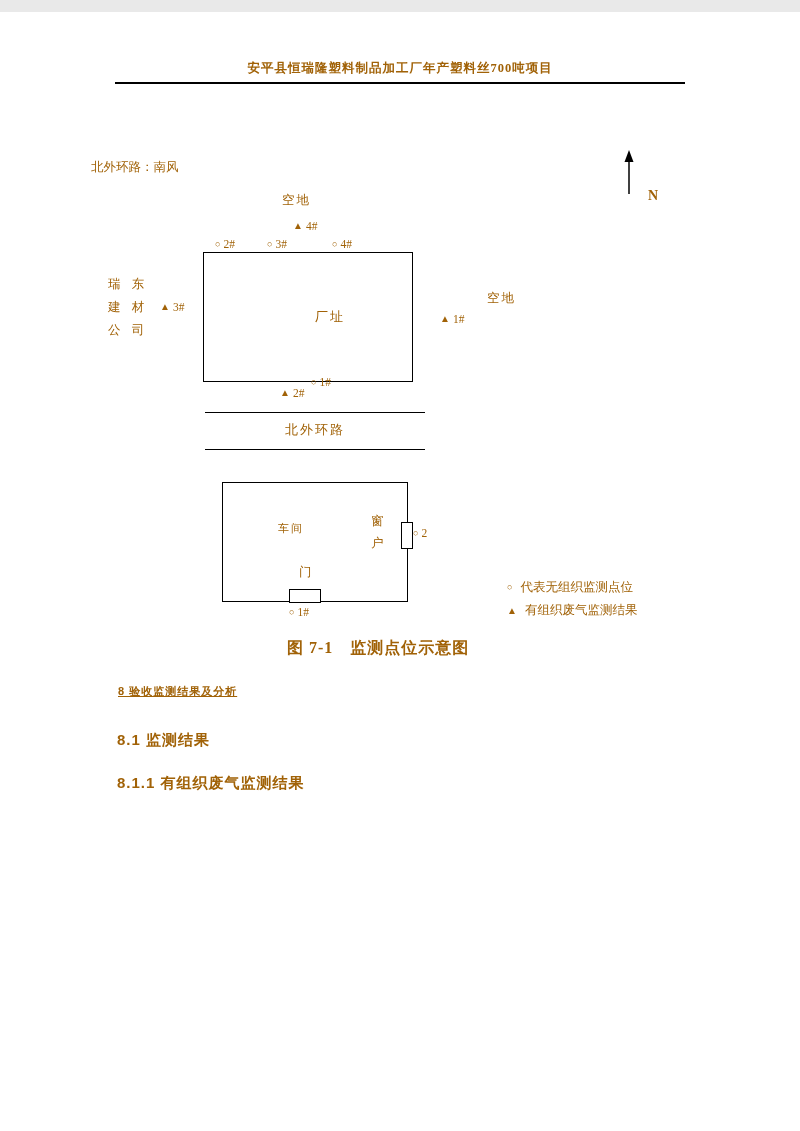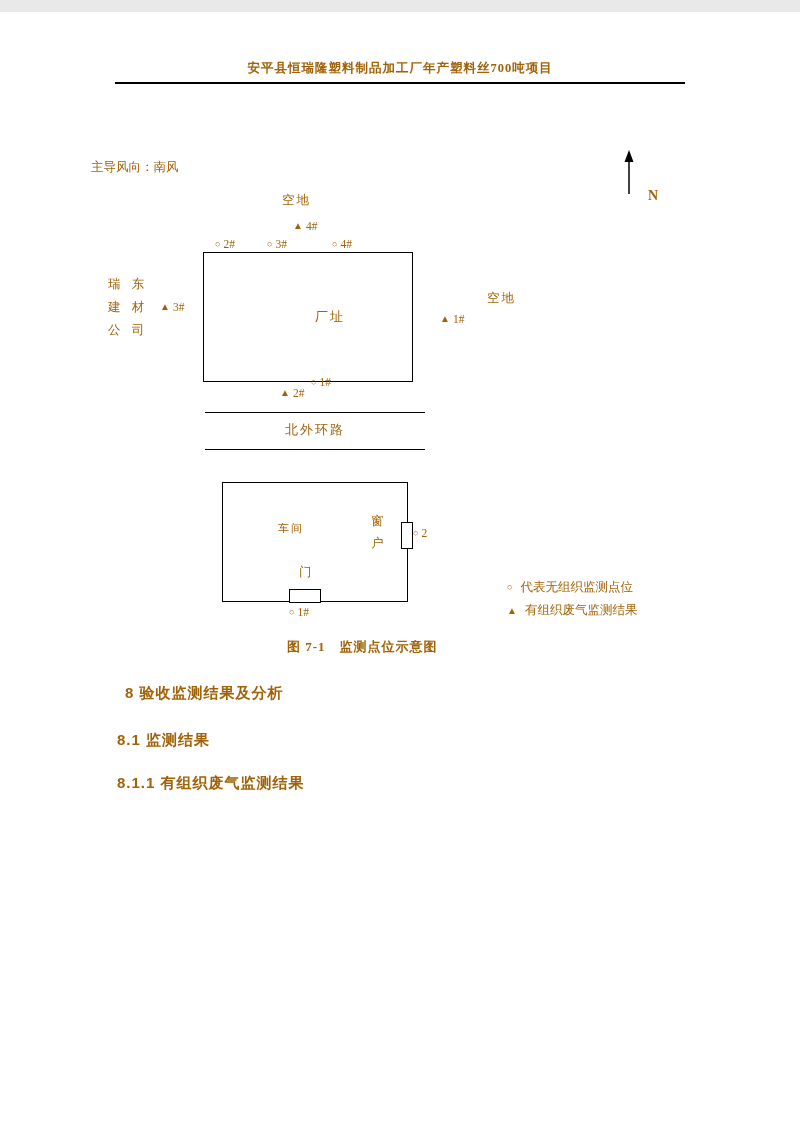--- a/index.html
+++ b/index.html
@@ -21,21 +21,21 @@
     font-size:12.5px; font-weight:bold;
     letter-spacing:1px;
   }
   .header-rule {
     top:70px; left:115px; width:570px;
     border-top:2px solid #000;
   }
 
   .h-sans { font-family:"Liberation Sans","DejaVu Sans",sans-serif; font-weight:bold; }
   .h723 { top:102px; left:117px; font-size:15px; letter-spacing:1px; }
-  .h8   { top:672px; left:125px; font-size:15px; letter-spacing:1px; }
+  .h8   { top:672px; left:118px; font-size:11px; letter-spacing:1px;text-decoration:underline; }
   .h81  { top:719px; left:117px; font-size:15px; letter-spacing:1px; }
   .h811 { top:762px; left:117px; font-size:15px; letter-spacing:1px; }
 
   .wind { top:147px; left:91px; font-size:12.5px; }
 
   .lbl-openspace-top   { top:180px; left:282px; font-size:12.5px; letter-spacing:2px; }
   .lbl-openspace-right { top:278px; left:487px; font-size:12.5px; letter-spacing:2px; }
 
   .north-arrow { top:138px; left:621px; }
   .north-label { top:176px; left:648px; font-size:14px; font-weight:bold; }
@@ -89,38 +89,38 @@
   .pt-ws2    { top:515px; left:413px; }
   .pt-ws1    { top:594px; left:289px; }
 
   .legend { top:564px; left:507px; font-size:12.5px; }
   .legend-row { display:flex; align-items:center; gap:8px; height:23px; }
   .legend-row .sym-circ { font-size:9px; line-height:1; }
   .legend-row .sym-tri  { font-size:10px; line-height:1; }
 
   .figure-caption {
     top:626px; left:287px;
-    font-size:13px; font-weight:bold; letter-spacing:1px;
+    font-size:16px; font-weight:bold; letter-spacing:1px;
   }
 
   .page-number {
     top:1030px; left:0; width:100%;
     text-align:center; font-size:12px;
   }
 </style>
 </head>
 <body>
 
 <div class="page">
 
   <div class="abs header-title">安平县恒瑞隆塑料制品加工厂年产塑料丝700吨项目</div>
   <div class="abs header-rule"></div>
 
 
-  <div class="abs wind">主导风向：南风</div>
+  <div class="abs wind">北外环路：南风</div>
 
   <div>
 
     <div class="abs north-arrow">
       <svg width="16" height="44" viewBox="0 0 16 44">
         <line x1="8" y1="44" x2="8" y2="9" stroke="#000" stroke-width="1.5"></line>
         <polygon points="8,0 3.5,12 12.5,12" fill="#000"></polygon>
       </svg>
     </div>
     <div class="abs north-label">N</div>

